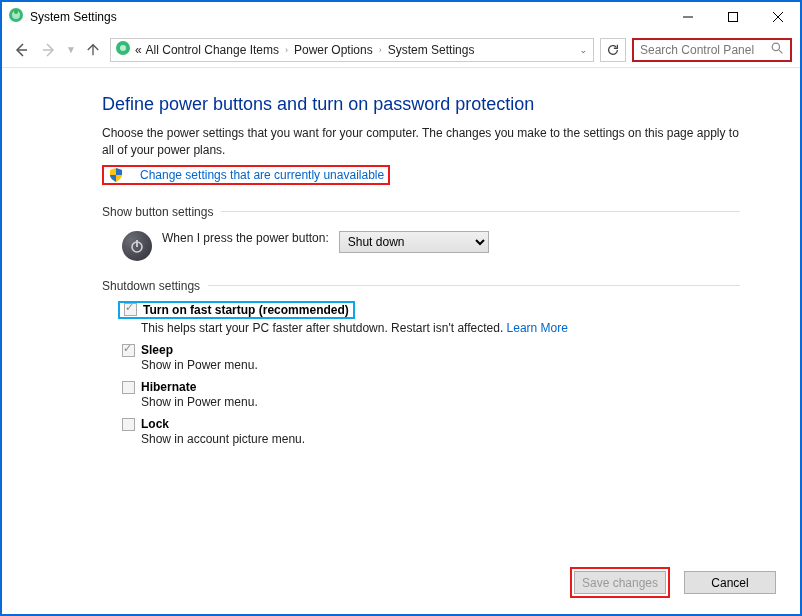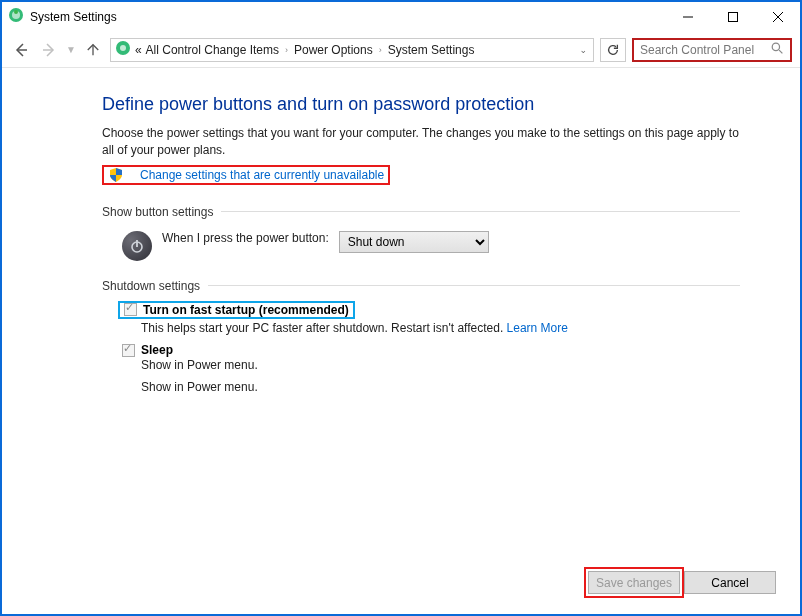--- a/index.html
+++ b/index.html
@@ -37,21 +37,21 @@
     .cb-row { margin: 8px 0 0 20px; }
     .cb-line { display: flex; align-items: center; gap: 6px; }
     .cb { width: 13px; height: 13px; appearance: none; border: 1px solid #888; background: #fff; position: relative; }
     .cb:checked { background: #fff; }
     .cb:checked::after { content: "✓"; position: absolute; top: -3px; left: 0px; font-size: 11px; color: #888; }
     .cb:disabled { border-color: #aaa; background: #f4f4f4; }
     .cb-label { font-size: 12px; color: #444; }
     .cb-label.bold { font-weight: 600; color: #000; }
     .cb-desc { font-size: 12px; color: #222; margin-left: 19px; margin-top: 1px; }
     .highlight-box { border: 2px solid #0ea5e9; padding: 0 4px; display: inline-flex; align-items: center; gap: 6px; margin-left: -4px; }
-    .footer { display: flex; justify-content: flex-end; align-items: center; padding: 12px 24px 16px 12px; }
+    .footer { display: flex; justify-content: flex-end; align-items: center; gap: 14px; padding: 12px 24px 16px 12px; }
     .btn { min-width: 92px; height: 23px; border: 1px solid #adadad; background: #e1e1e1; font-size: 12px; cursor: pointer; }
     .btn.disabled { color: #9a9a9a; cursor: default; }
     .btn-highlight { border: 2px solid #e81a1a; padding: 2px; display: inline-block; }
     .power-icon { width: 30px; height: 30px; background: radial-gradient(circle at 30% 30%, #6b6b74, #2f2f37); border-radius: 50%; display: flex; align-items: center; justify-content: center; color: #cfd3da; }
   </style>
 </head>
 <body>
 
 <div class="outer">
   <div class="window">
@@ -194,23 +194,34 @@
 
         <div class="cb-row">
           <div class="cb-line">
             <input type="checkbox" class="cb" checked="" disabled="" style="">
             <span class="cb-label bold">Sleep</span>
           </div>
           <div class="cb-desc">Show in Power menu.</div>
         </div>
 
         <div class="cb-row">
+          <div class="cb-line">
+            <input type="checkbox" class="cb" disabled="" style="">
+            <span class="cb-label bold">Hibernate</span>
+          </div>
           <div class="cb-desc">Show in Power menu.</div>
         </div>
 
+        <div class="cb-row">
+          <div class="cb-line">
+            <input type="checkbox" class="cb" disabled="" style="">
+            <span class="cb-label bold">Lock</span>
+          </div>
+          <div class="cb-desc">Show in account picture menu.</div>
+        </div>
       </div>
     </div>
 
     <div class="footer">
       <span class="btn-highlight">
         <button class="btn disabled" disabled="">Save changes</button>
       </span>
       <button class="btn">Cancel</button>
     </div>
   </div>

